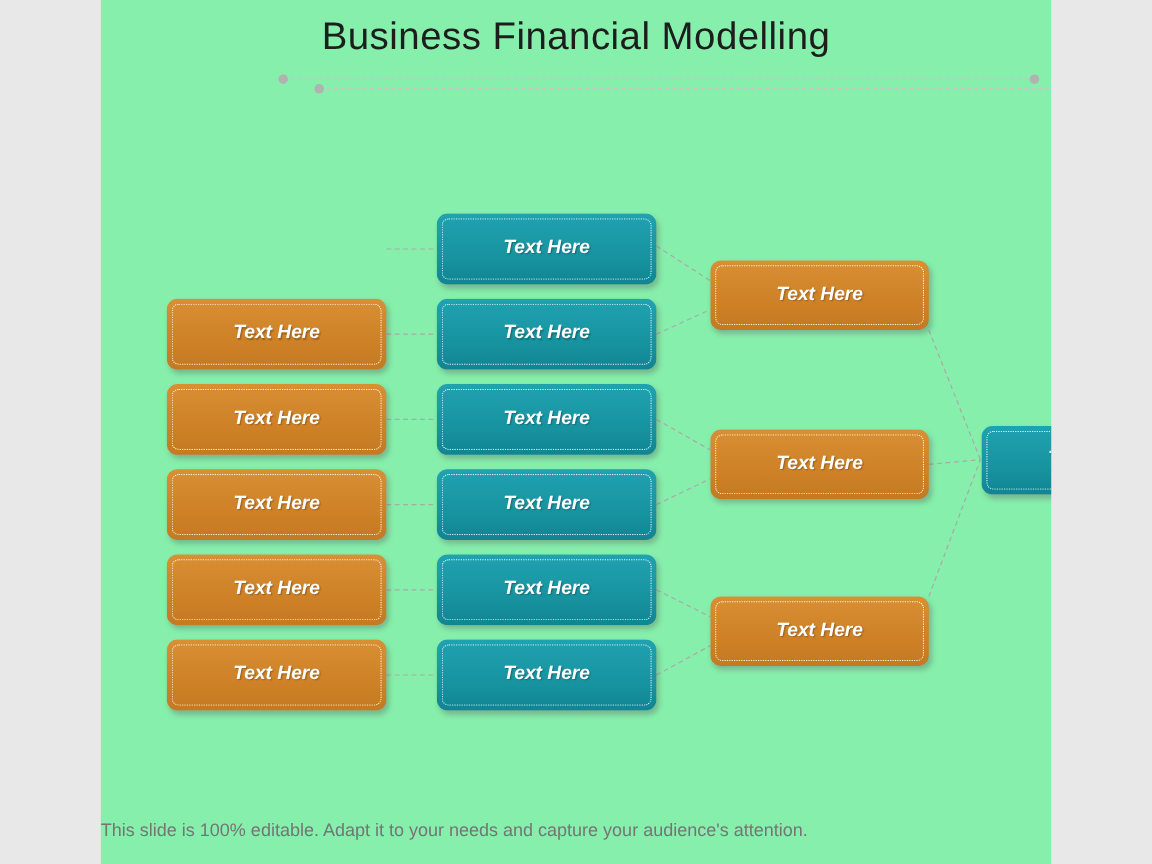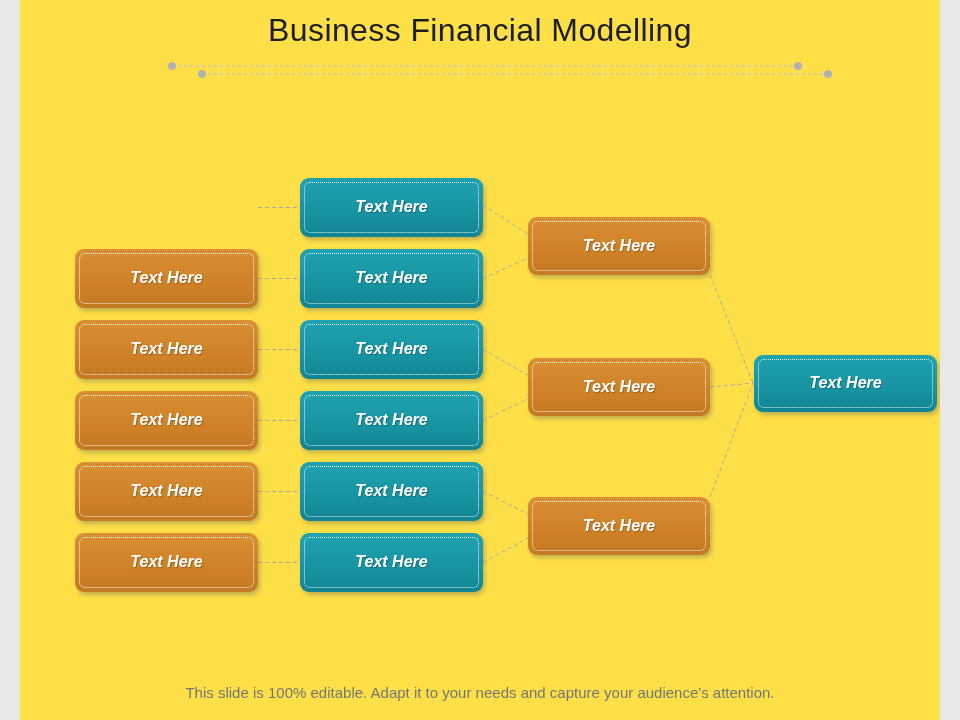--- a/index.html
+++ b/index.html
@@ -1,18 +1,18 @@
 <!DOCTYPE html>
 <html><head>
 <meta charset="utf-8">
 <style>
   html,body { margin:0; padding:0; background:#e8e8e8; }
   .slide {
-    position:relative; width:920px; height:720px; margin:0 auto;
-    background:#fde047; overflow:hidden;
+    position:relative; width:792px; height:720px; margin:0 auto;
+    background:#86efac; overflow:hidden;
     font-family:"Liberation Sans", sans-serif;
   }
   .page-title {
     position:absolute; top:12px; left:0; width:100%;
     text-align:center; font-size:32px; font-weight:400;
     color:#1d1d1d; letter-spacing:0.4px; margin:0;
   }
   .deco-svg { position:absolute; top:0; left:0; }
   .connector-svg { position:absolute; top:0; left:0; z-index:1; }
   .box {
@@ -34,21 +34,21 @@
     background-image:linear-gradient(180deg,#20a2b0 0%,#17929f 65%,#118492 100%);
   }
   .box-label {
     color:#ffffff; font-weight:bold; font-style:italic;
     font-size:16px; line-height:1.3; text-align:center;
     white-space:pre-line; padding:0 6px;
     text-shadow:1px 1px 1px rgba(0,0,0,0.25);
   }
   .footer-note {
     position:absolute; top:684px; left:0; width:100%;
-    text-align:center; font-size:15px; color:#757575;
+    text-align:left; font-size:15px; color:#757575;
   }
 </style>
 </head>
 <body>
 
 <div class="slide">
 
   <h1 class="page-title">Business Financial Modelling</h1>
 
   <svg class="deco-svg" width="960" height="95">

